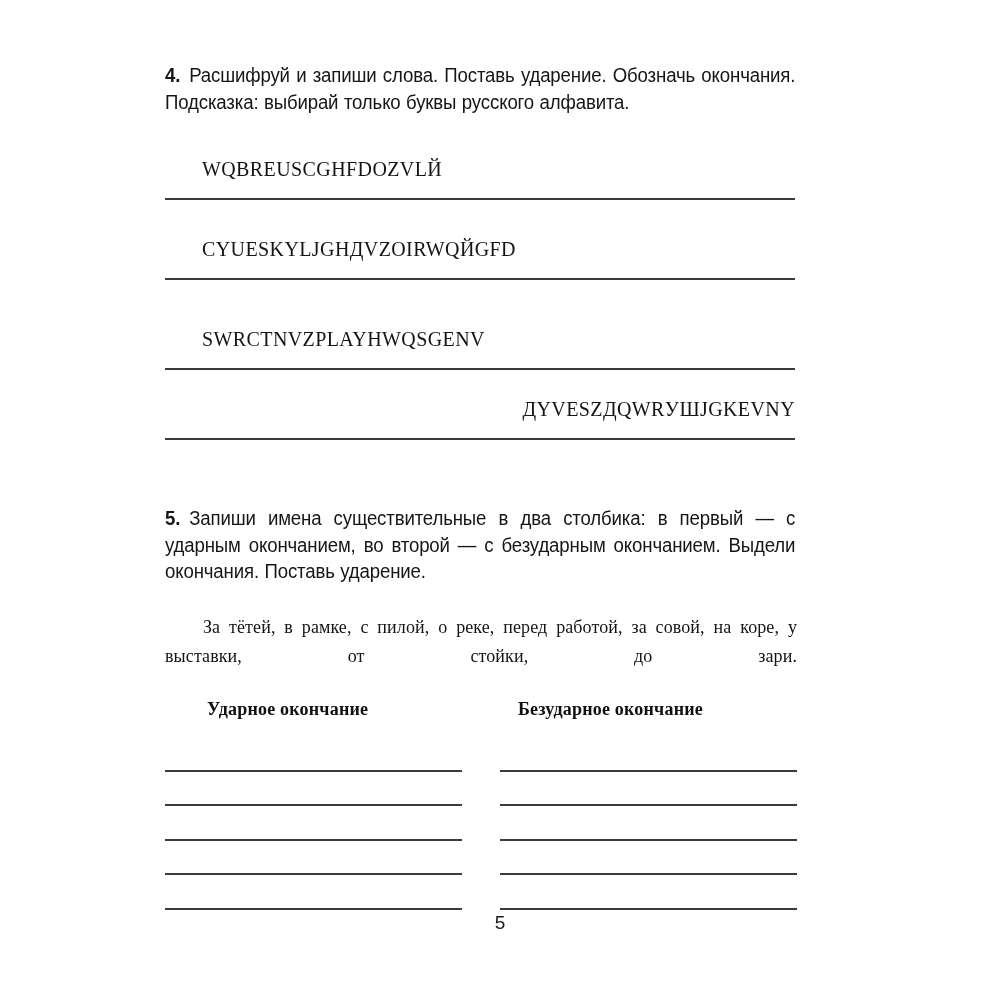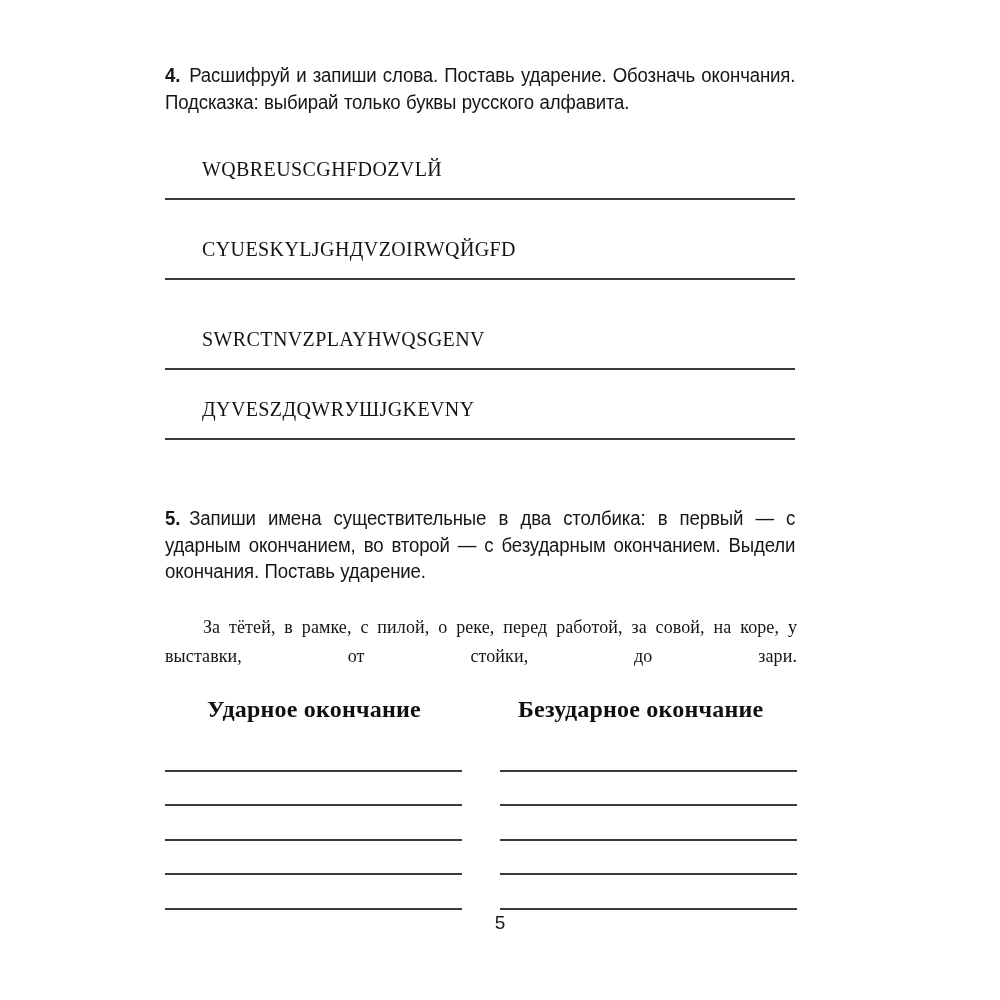--- a/index.html
+++ b/index.html
@@ -117,21 +117,21 @@
   }
   .col-headers {
     position: relative;
     height: 34px;
   }
   .col-header {
     position: absolute;
     top: 0;
     font-family: "Liberation Serif", serif;
     font-weight: bold;
-    font-size: 24px;
+    font-size: 18px;
     line-height: 28px;
     color: #101010;
     letter-spacing: 0.2px;
     white-space: nowrap;
   }
   #col-header-0 { left: 42px; }
   #col-header-1 { left: 353px; }
 
   .answer-rows {
     position: absolute;
@@ -181,21 +181,21 @@
       <div class="cipher-group" id="cipher-1" style="top:172px;">
         <div class="cipher-word">CYUESKYLJGHДVZOIRWQЙGFD</div>
         <div class="rule-line"></div>
       </div>
 
       <div class="cipher-group" id="cipher-2" style="top:262px;">
         <div class="cipher-word">SWRCTNVZPLAYHWQSGENV</div>
         <div class="rule-line"></div>
       </div>
 
-      <div class="cipher-group" id="cipher-3" style="top:332px;">
+      <div class="cipher-group" id="cipher-3" style="top:332px;text-align:right;">
         <div class="cipher-word">ДYVESZДQWRУШJGKEVNY</div>
         <div class="rule-line"></div>
       </div>
     </div>
 
     <div id="task5-block">
       <div class="task-instruction"><span class="task-num">5.</span><span class="task-num-gap"></span><span>Запиши имена существительные в два столбика: в первый — с ударным окончанием, во второй — с безударным окончанием. Выдели окончания. Поставь ударение.</span></div>
 
       <div class="word-list">За тётей, в рамке, с пилой, о реке, перед работой, за совой, на коре, у выставки, от стойки, до зари.</div>
 

